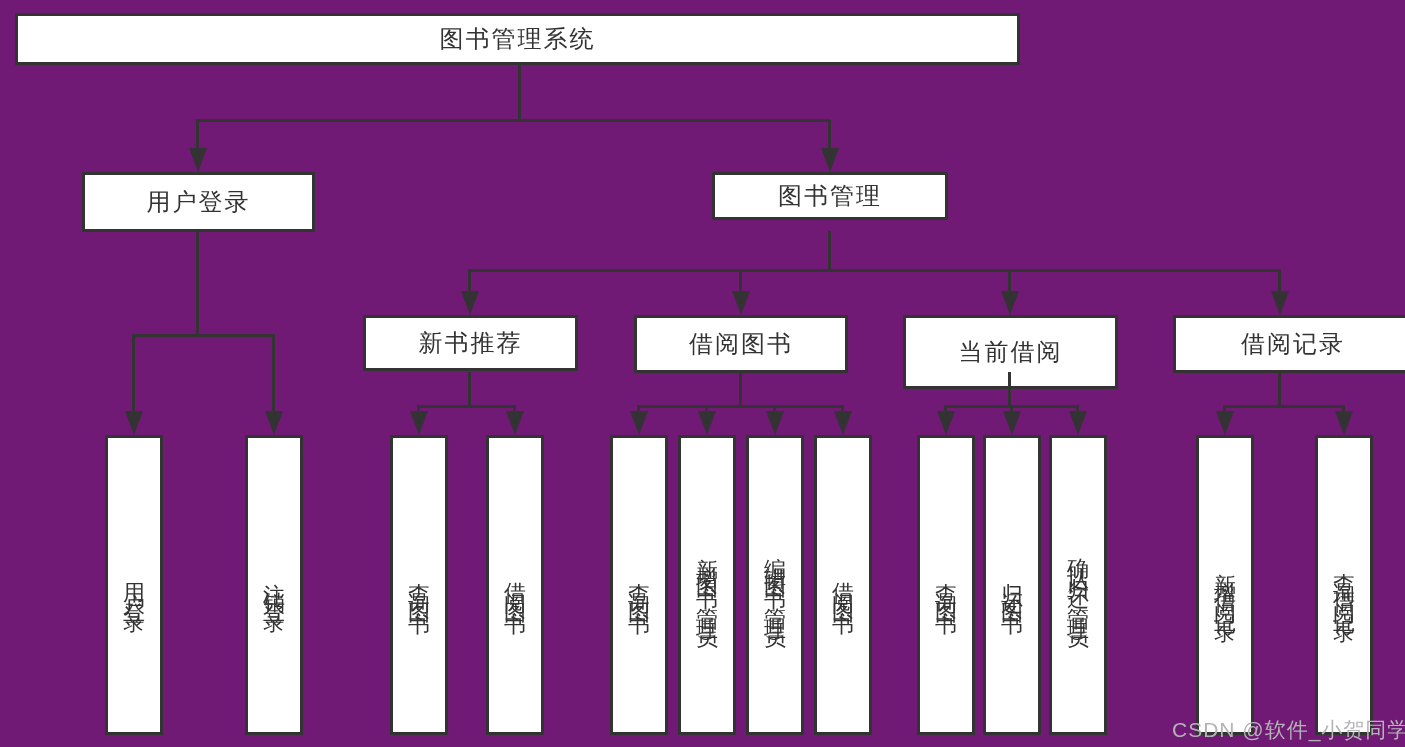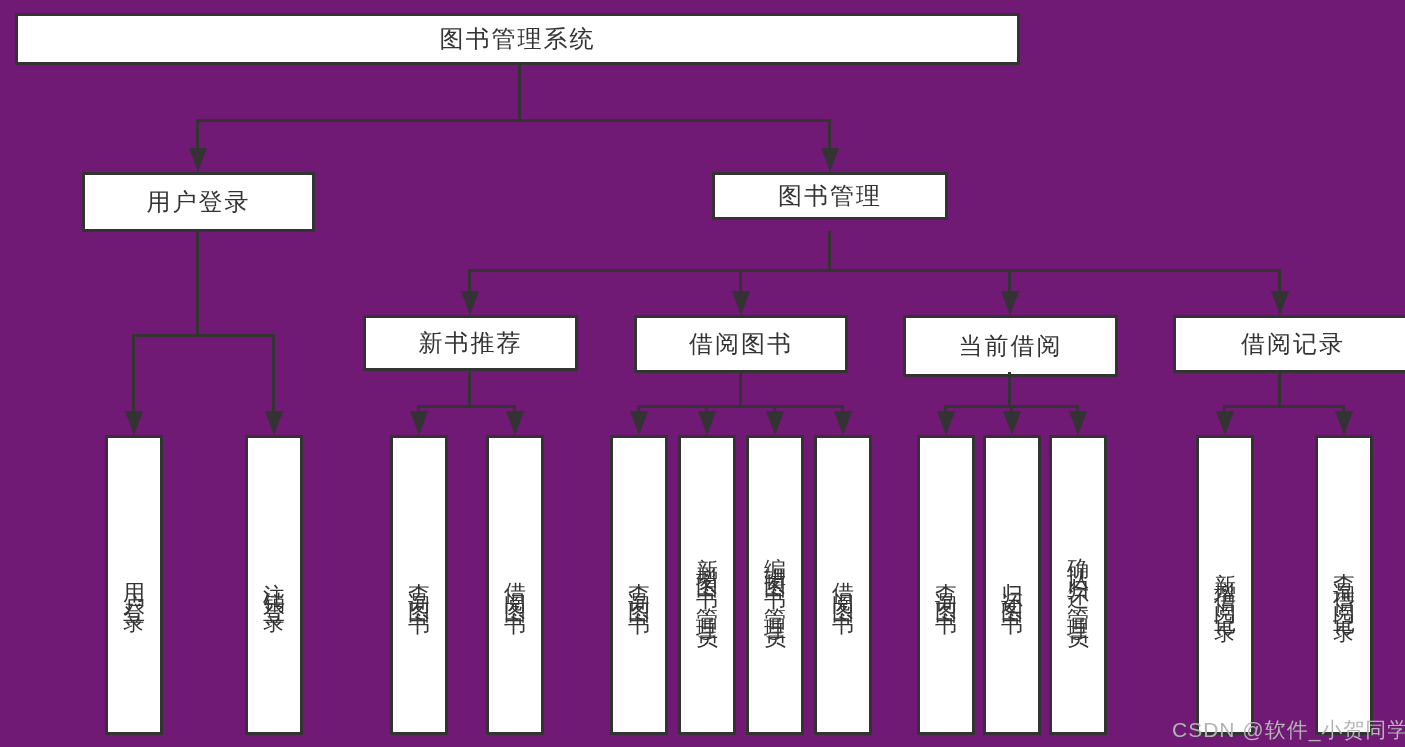--- a/index.html
+++ b/index.html
@@ -43,21 +43,21 @@
   <div class="box hbox" style="left:712px;top:172px;width:236px;height:48px">
     <span>图书管理</span>
   </div>
 
   <div class="box hbox" style="left:363px;top:315px;width:215px;height:56px">
     <span>新书推荐</span>
   </div>
   <div class="box hbox" style="left:634px;top:315px;width:214px;height:58px">
     <span>借阅图书</span>
   </div>
-  <div class="box hbox" style="left:903px;top:315px;width:215px;height:62px">
+  <div class="box hbox" style="left:903px;top:315px;width:215px;height:74px">
     <span>当前借阅</span>
   </div>
   <div class="box hbox" style="left:1173px;top:315px;width:240px;height:58px">
     <span>借阅记录</span>
   </div>
 
   <div class="box vbox" style="left:105px;top:435px;width:58px;height:300px">
     <span>用户登录</span>
   </div>
   <div class="box vbox" style="left:245px;top:435px;width:58px;height:300px">

